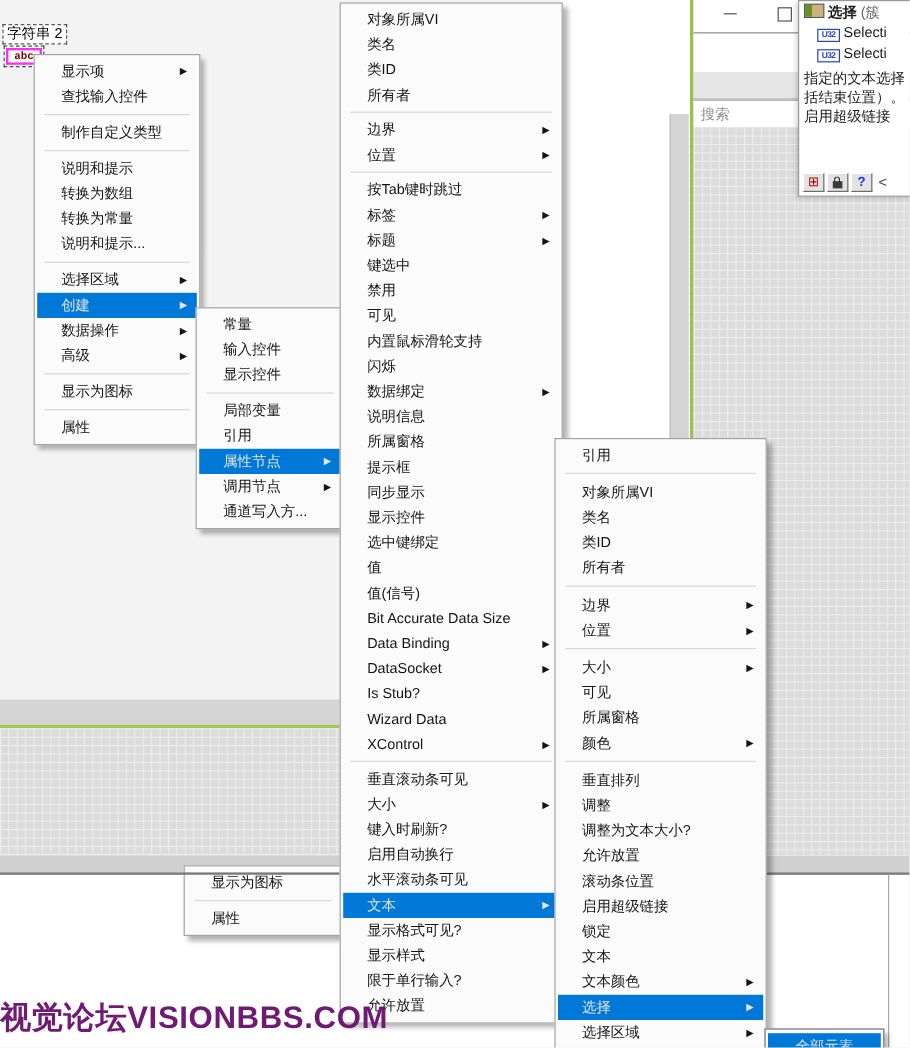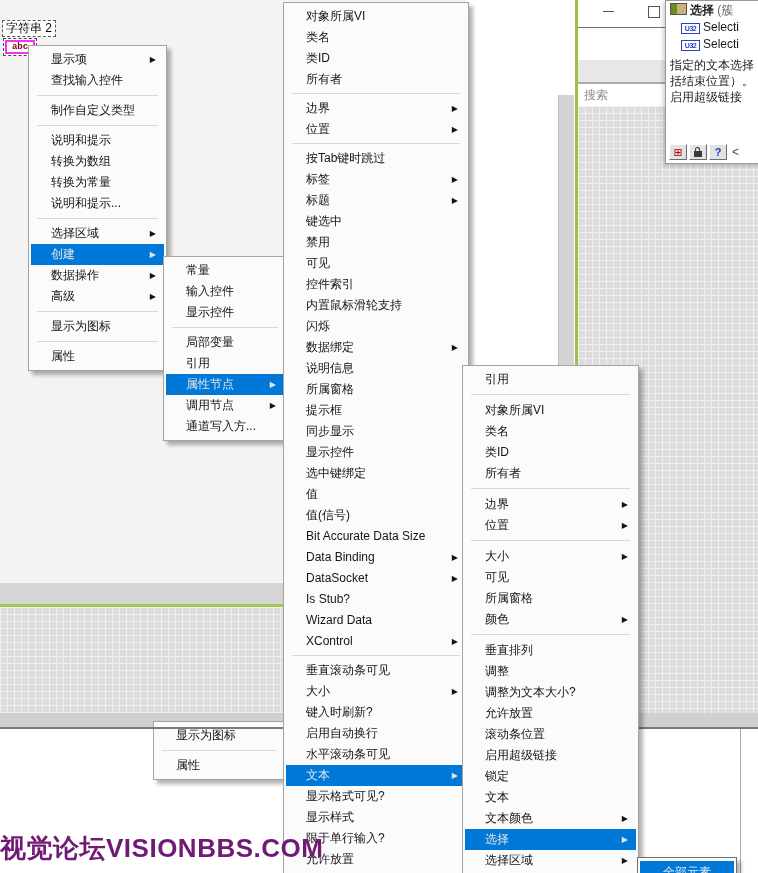--- a/index.html
+++ b/index.html
@@ -188,21 +188,20 @@
     <div class="msep"></div>
     <div class="mi"><span>边界</span><span class="arr">▶</span></div>
     <div class="mi"><span>位置</span><span class="arr">▶</span></div>
     <div class="msep"></div>
     <div class="mi"><span>按Tab键时跳过</span></div>
     <div class="mi"><span>标签</span><span class="arr">▶</span></div>
     <div class="mi"><span>标题</span><span class="arr">▶</span></div>
     <div class="mi"><span>键选中</span></div>
     <div class="mi"><span>禁用</span></div>
     <div class="mi"><span>可见</span></div>
-    <div class="mi"><span>控件索引</span></div>
     <div class="mi"><span>内置鼠标滑轮支持</span></div>
     <div class="mi"><span>闪烁</span></div>
     <div class="mi"><span>数据绑定</span><span class="arr">▶</span></div>
     <div class="mi"><span>说明信息</span></div>
     <div class="mi"><span>所属窗格</span></div>
     <div class="mi"><span>提示框</span></div>
     <div class="mi"><span>同步显示</span></div>
     <div class="mi"><span>显示控件</span></div>
     <div class="mi"><span>选中键绑定</span></div>
     <div class="mi"><span>值</span></div>

